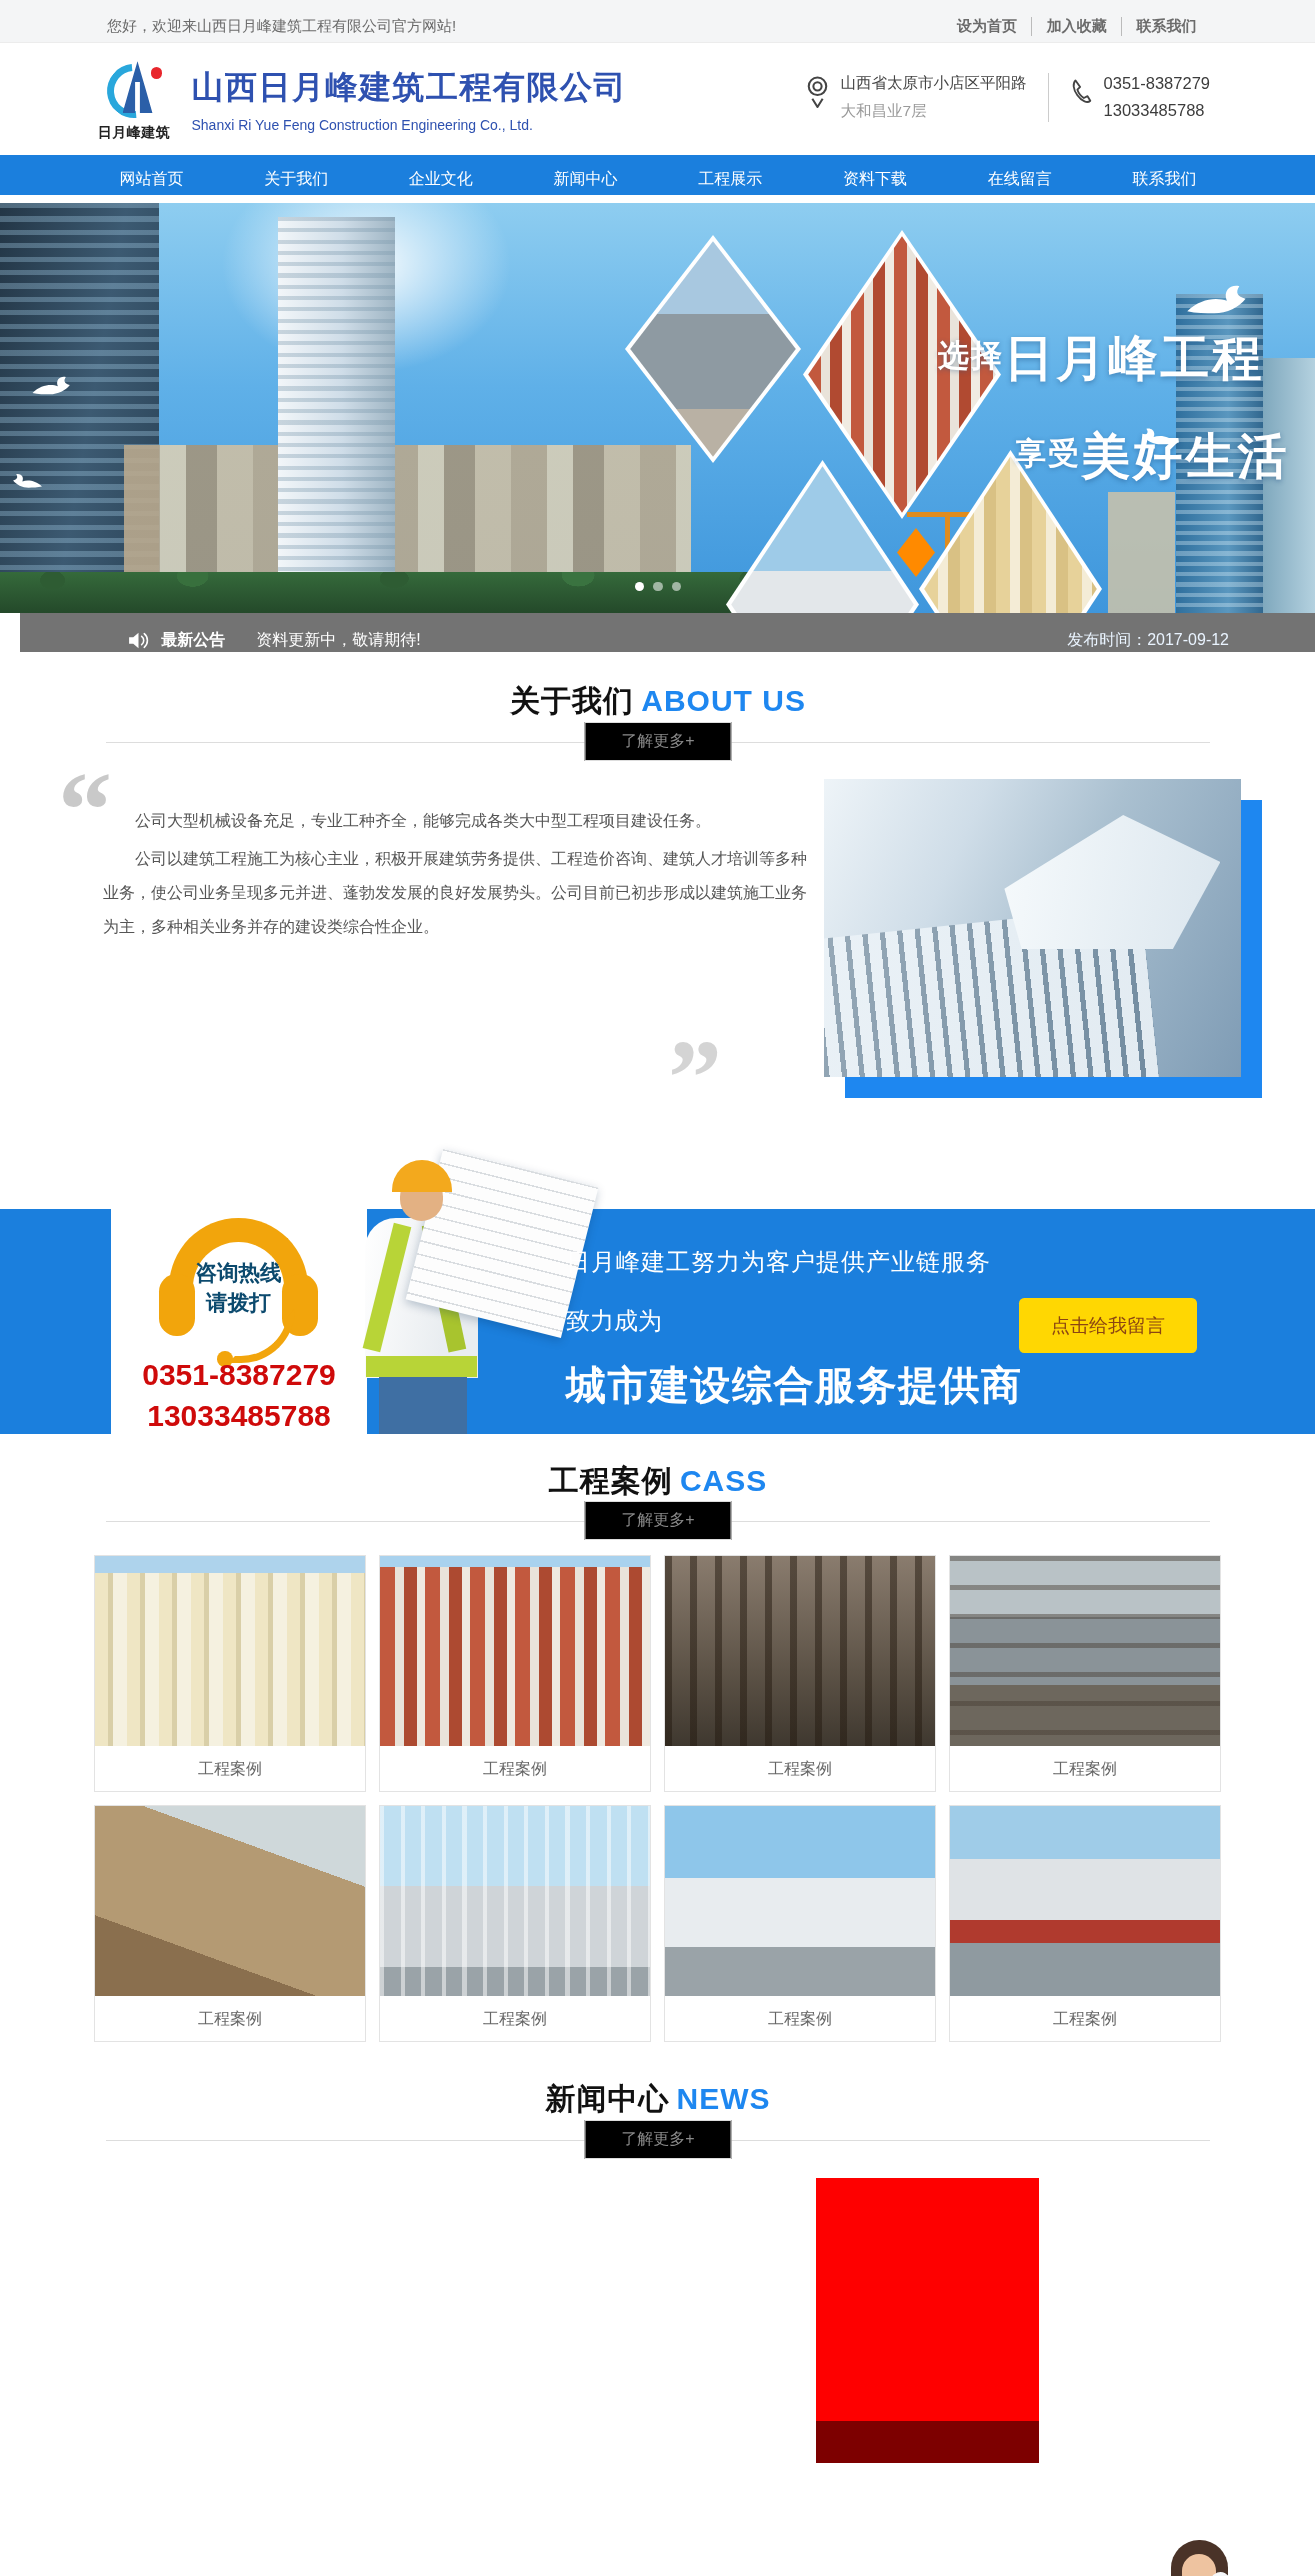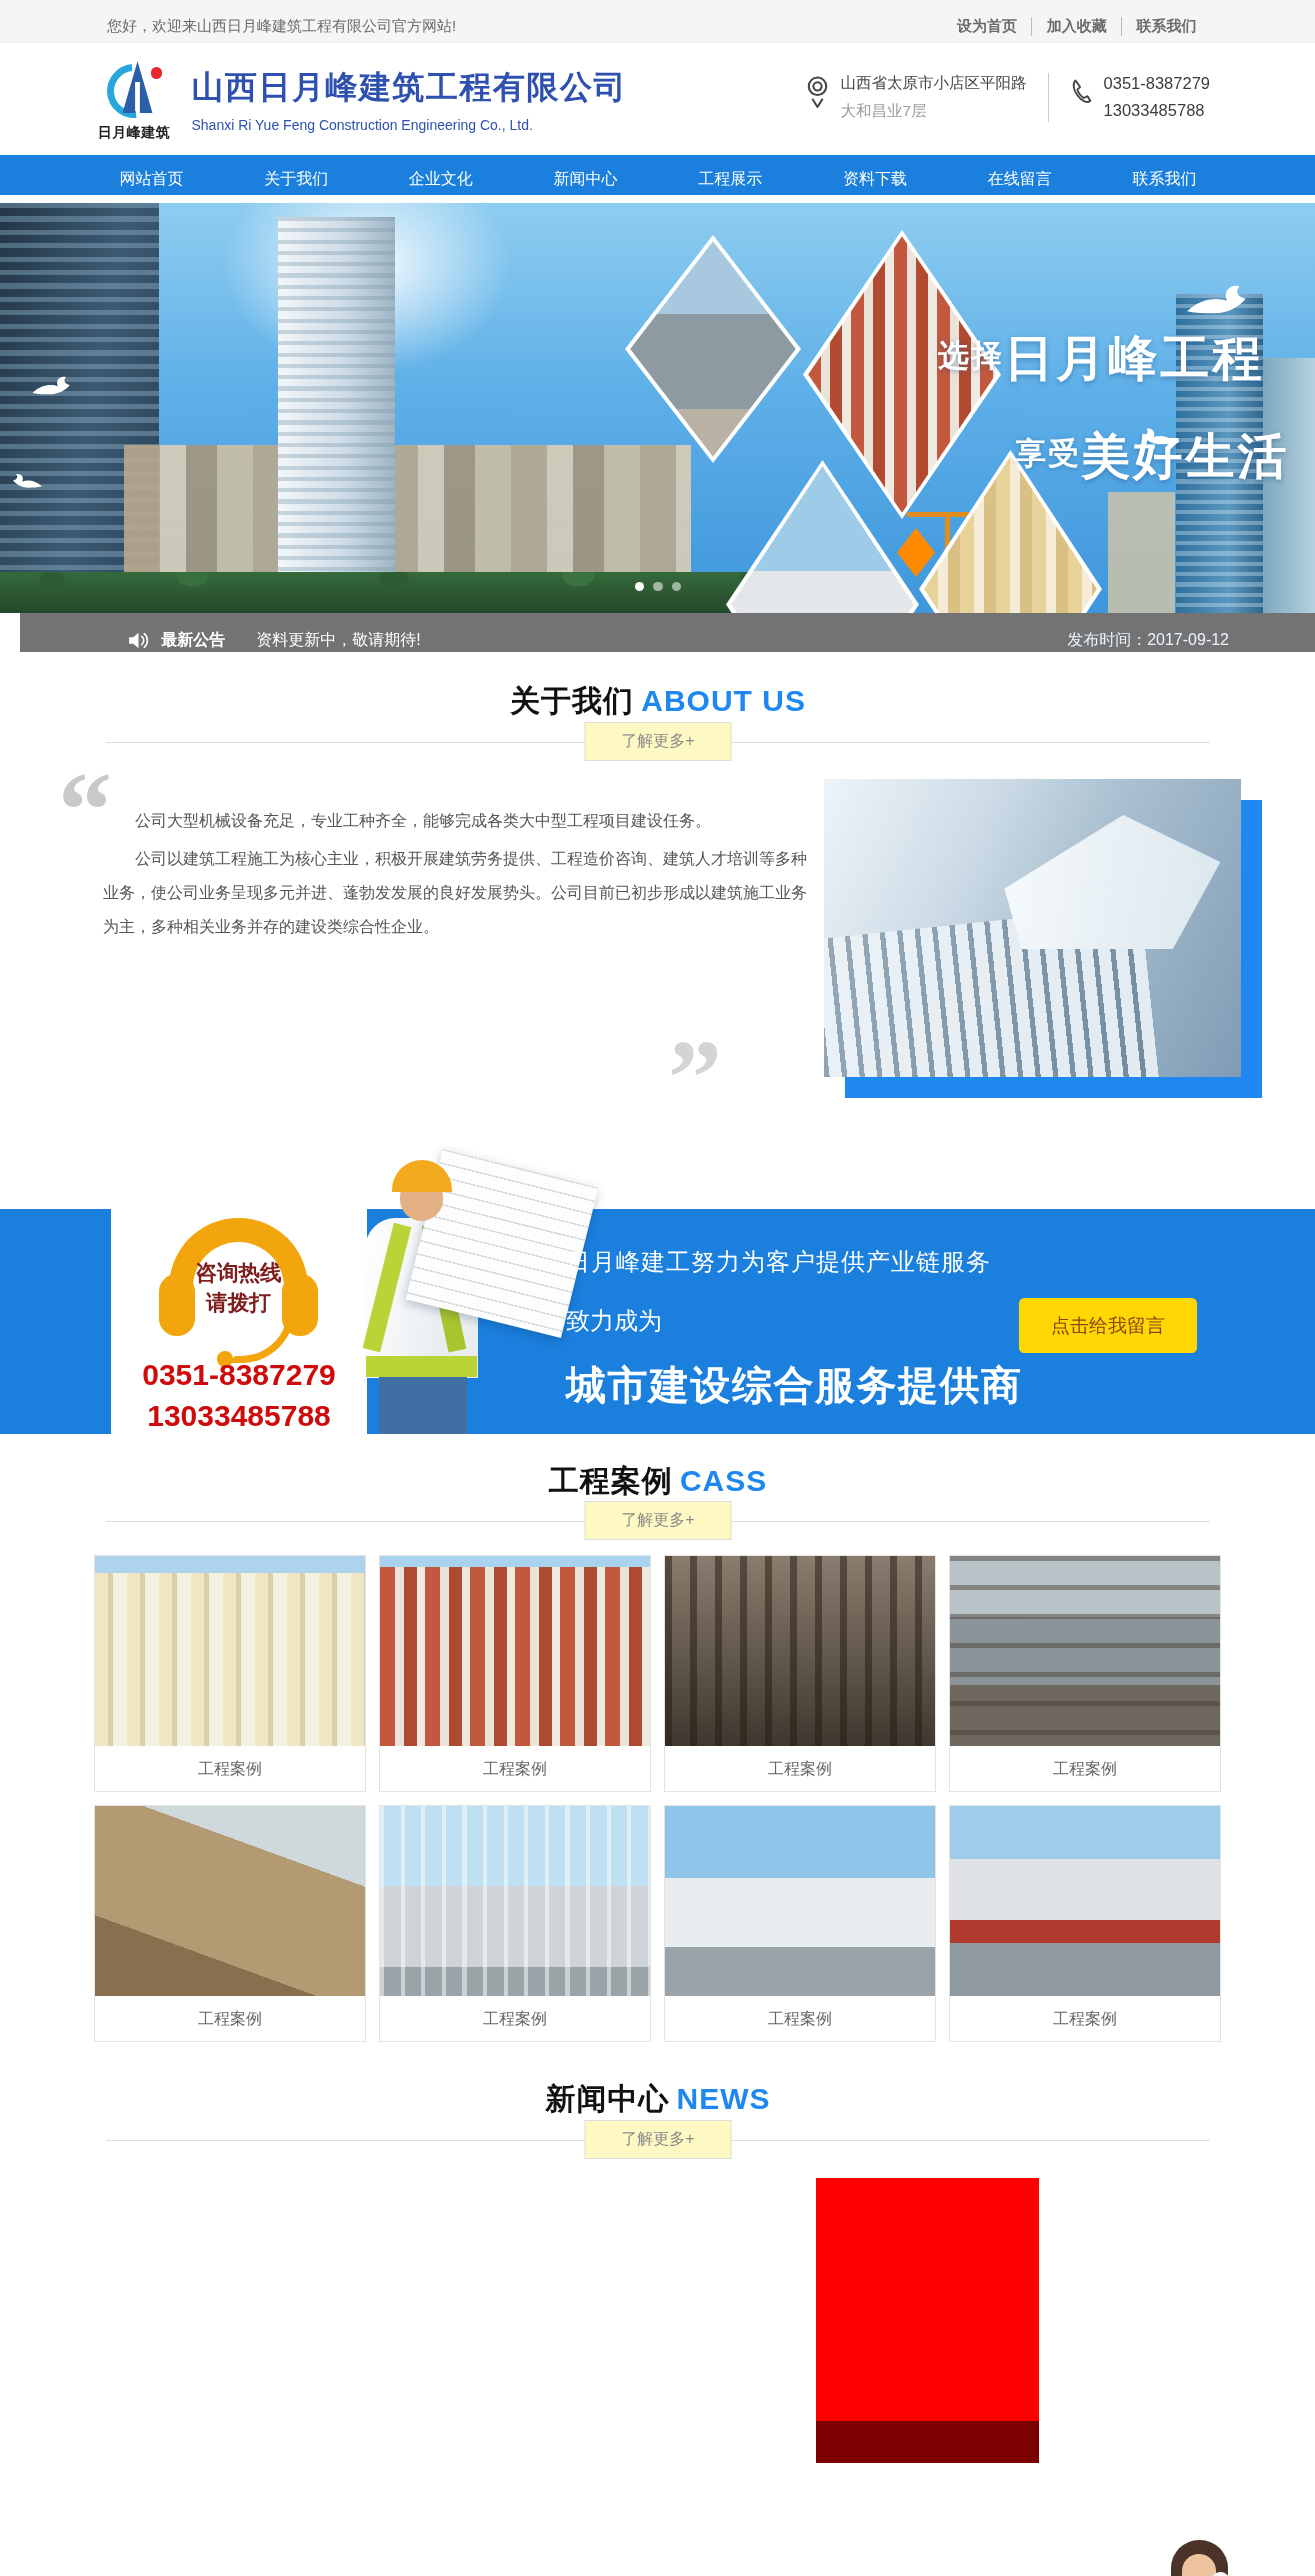--- a/index.html
+++ b/index.html
@@ -105,21 +105,21 @@
   .speaker { width:23px; height:23px; margin-right:11.3px; }
   .notice-label { color:#fff; font-size:16px; font-weight:bold; margin-right:31px; }
   .notice-text { color:#fff; font-size:16px; }
   .notice-date { margin-left:auto; color:#eaf4ff; font-size:16px; }
 
   
   .sec-title { position:absolute; left:0; width:1316px; text-align:center; font-size:30px; font-weight:bold; color:#111; letter-spacing:1px; }
   .sec-title .en { color:#1e87f0; margin-left:7.2px; }
   .more-row { position:absolute; left:106px; width:1104px; height:39px; }
   .more-row::before { content:""; position:absolute; left:0; right:0; top:50%; height:0.5px; background:#ddd; }
-  .more-btn { position:absolute; left:50%; top:0; transform:translateX(-50%); width:147px; height:39px; background:#fef9c3; border:0.5px solid #ddd; color:#8a8a8a; font-size:16px; display:flex; align-items:center; justify-content:center; cursor:pointer; }
+  .more-btn { position:absolute; left:50%; top:0; transform:translateX(-50%); width:147px; height:39px; background:#000000; border:0.5px solid #ddd; color:#8a8a8a; font-size:16px; display:flex; align-items:center; justify-content:center; cursor:pointer; }
 
   
   .quote { position:absolute; font-family:"Liberation Serif","DejaVu Serif",serif; font-weight:bold; color:#c9c9c9; font-size:108px; line-height:62px; }
   .q-open { left:58px; top:779px; }
   .q-close { left:668px; top:1047px; color:#d4d4d4; }
   .about-text { position:absolute; left:103px; top:804px; width:711px; font-size:16px; color:#555; line-height:34px; }
   .about-text p { text-indent:2em; margin-bottom:4.1px; }
   .about-photo-wrap { position:absolute; left:824px; top:779px; width:417px; height:298px; }
   .about-photo-wrap::before { content:""; position:absolute; left:20.6px; top:20.6px; width:417px; height:298px; background:#1e87f0; }
   .about-photo { position:absolute; left:0; top:0; width:417px; height:298px;
@@ -132,21 +132,21 @@
 
   
   .cta { position:absolute; top:1209px; left:0; width:1316px; height:225px; background:#1b7fdd; }
   .cta-white { position:absolute; left:111px; top:0; width:256px; height:225px; background:#fff; }
   .headset { position:absolute; left:40px; top:9.3px; width:175px; height:129px; }
   .hs-band { position:absolute; left:18px; top:0; width:139px; height:77px; border:24px solid #f2a50c; border-bottom:none; border-radius:77px 77px 0 0; }
   .hs-pad-l { position:absolute; left:8.2px; top:56px; width:36px; height:62px; border-radius:17.5px; background:#f2a50c; }
   .hs-pad-r { position:absolute; right:8.2px; top:56px; width:36px; height:62px; border-radius:17.5px; background:#f2a50c; }
   .hs-mic { position:absolute; left:77px; top:91px; width:67px; height:54px; border:7.7px solid transparent; border-bottom-color:#f2a50c; border-right-color:#f2a50c; border-radius:0 0 62px 0; }
   .hs-ball { position:absolute; left:66px; top:133px; width:15.5px; height:15.5px; border-radius:50%; background:#f2a50c; }
-  .hs-text { position:absolute; left:0; right:0; top:40px; text-align:center; font-size:21.6px; font-weight:bold; color:#7f1d1d; line-height:30px; }
+  .hs-text { position:absolute; left:0; right:0; top:40px; text-align:center; font-size:21.6px; font-weight:bold; color:#0c4a6e; line-height:30px; }
   .cta-phones { position:absolute; left:0; right:0; top:145px; text-align:center; color:#cf0a0a; font-size:30px; font-weight:bold; line-height:41px; }
   .worker { position:absolute; left:334px; top:-53px; width:242px; height:278px; }
   .w-sheet { position:absolute; left:88px; top:10.3px; width:160px; height:155px; background:#fdfdfd; transform:rotate(14deg); box-shadow:0 3.1px 9.3px rgba(0,40,80,.25);
        background-image:repeating-linear-gradient(180deg, rgba(150,160,170,.35) 0 1.5px, rgba(0,0,0,0) 1.5px 13.4px); }
   .w-body { position:absolute; left:31px; top:62px; width:113px; height:160px; background:linear-gradient(100deg,#ffffff,#e9edf0 70%); border-radius:31px 46px 0 0; }
   .w-strap1 { position:absolute; left:44px; top:67px; width:17.5px; height:129px; background:#b8d437; transform:rotate(14deg); }
   .w-strap2 { position:absolute; left:101px; top:67px; width:17.5px; height:129px; background:#a8c42e; transform:rotate(-12deg); }
   .w-belt { position:absolute; left:32px; top:200px; width:111px; height:20.6px; background:#b8d437; }
   .w-head { position:absolute; left:66px; top:18.5px; width:43px; height:46px; border-radius:21.6px; background:#e3b183; }
   .w-helmet { position:absolute; left:58px; top:4.1px; width:60px; height:32px; border-radius:30px 30px 0 0; background:#f3a91d; }

